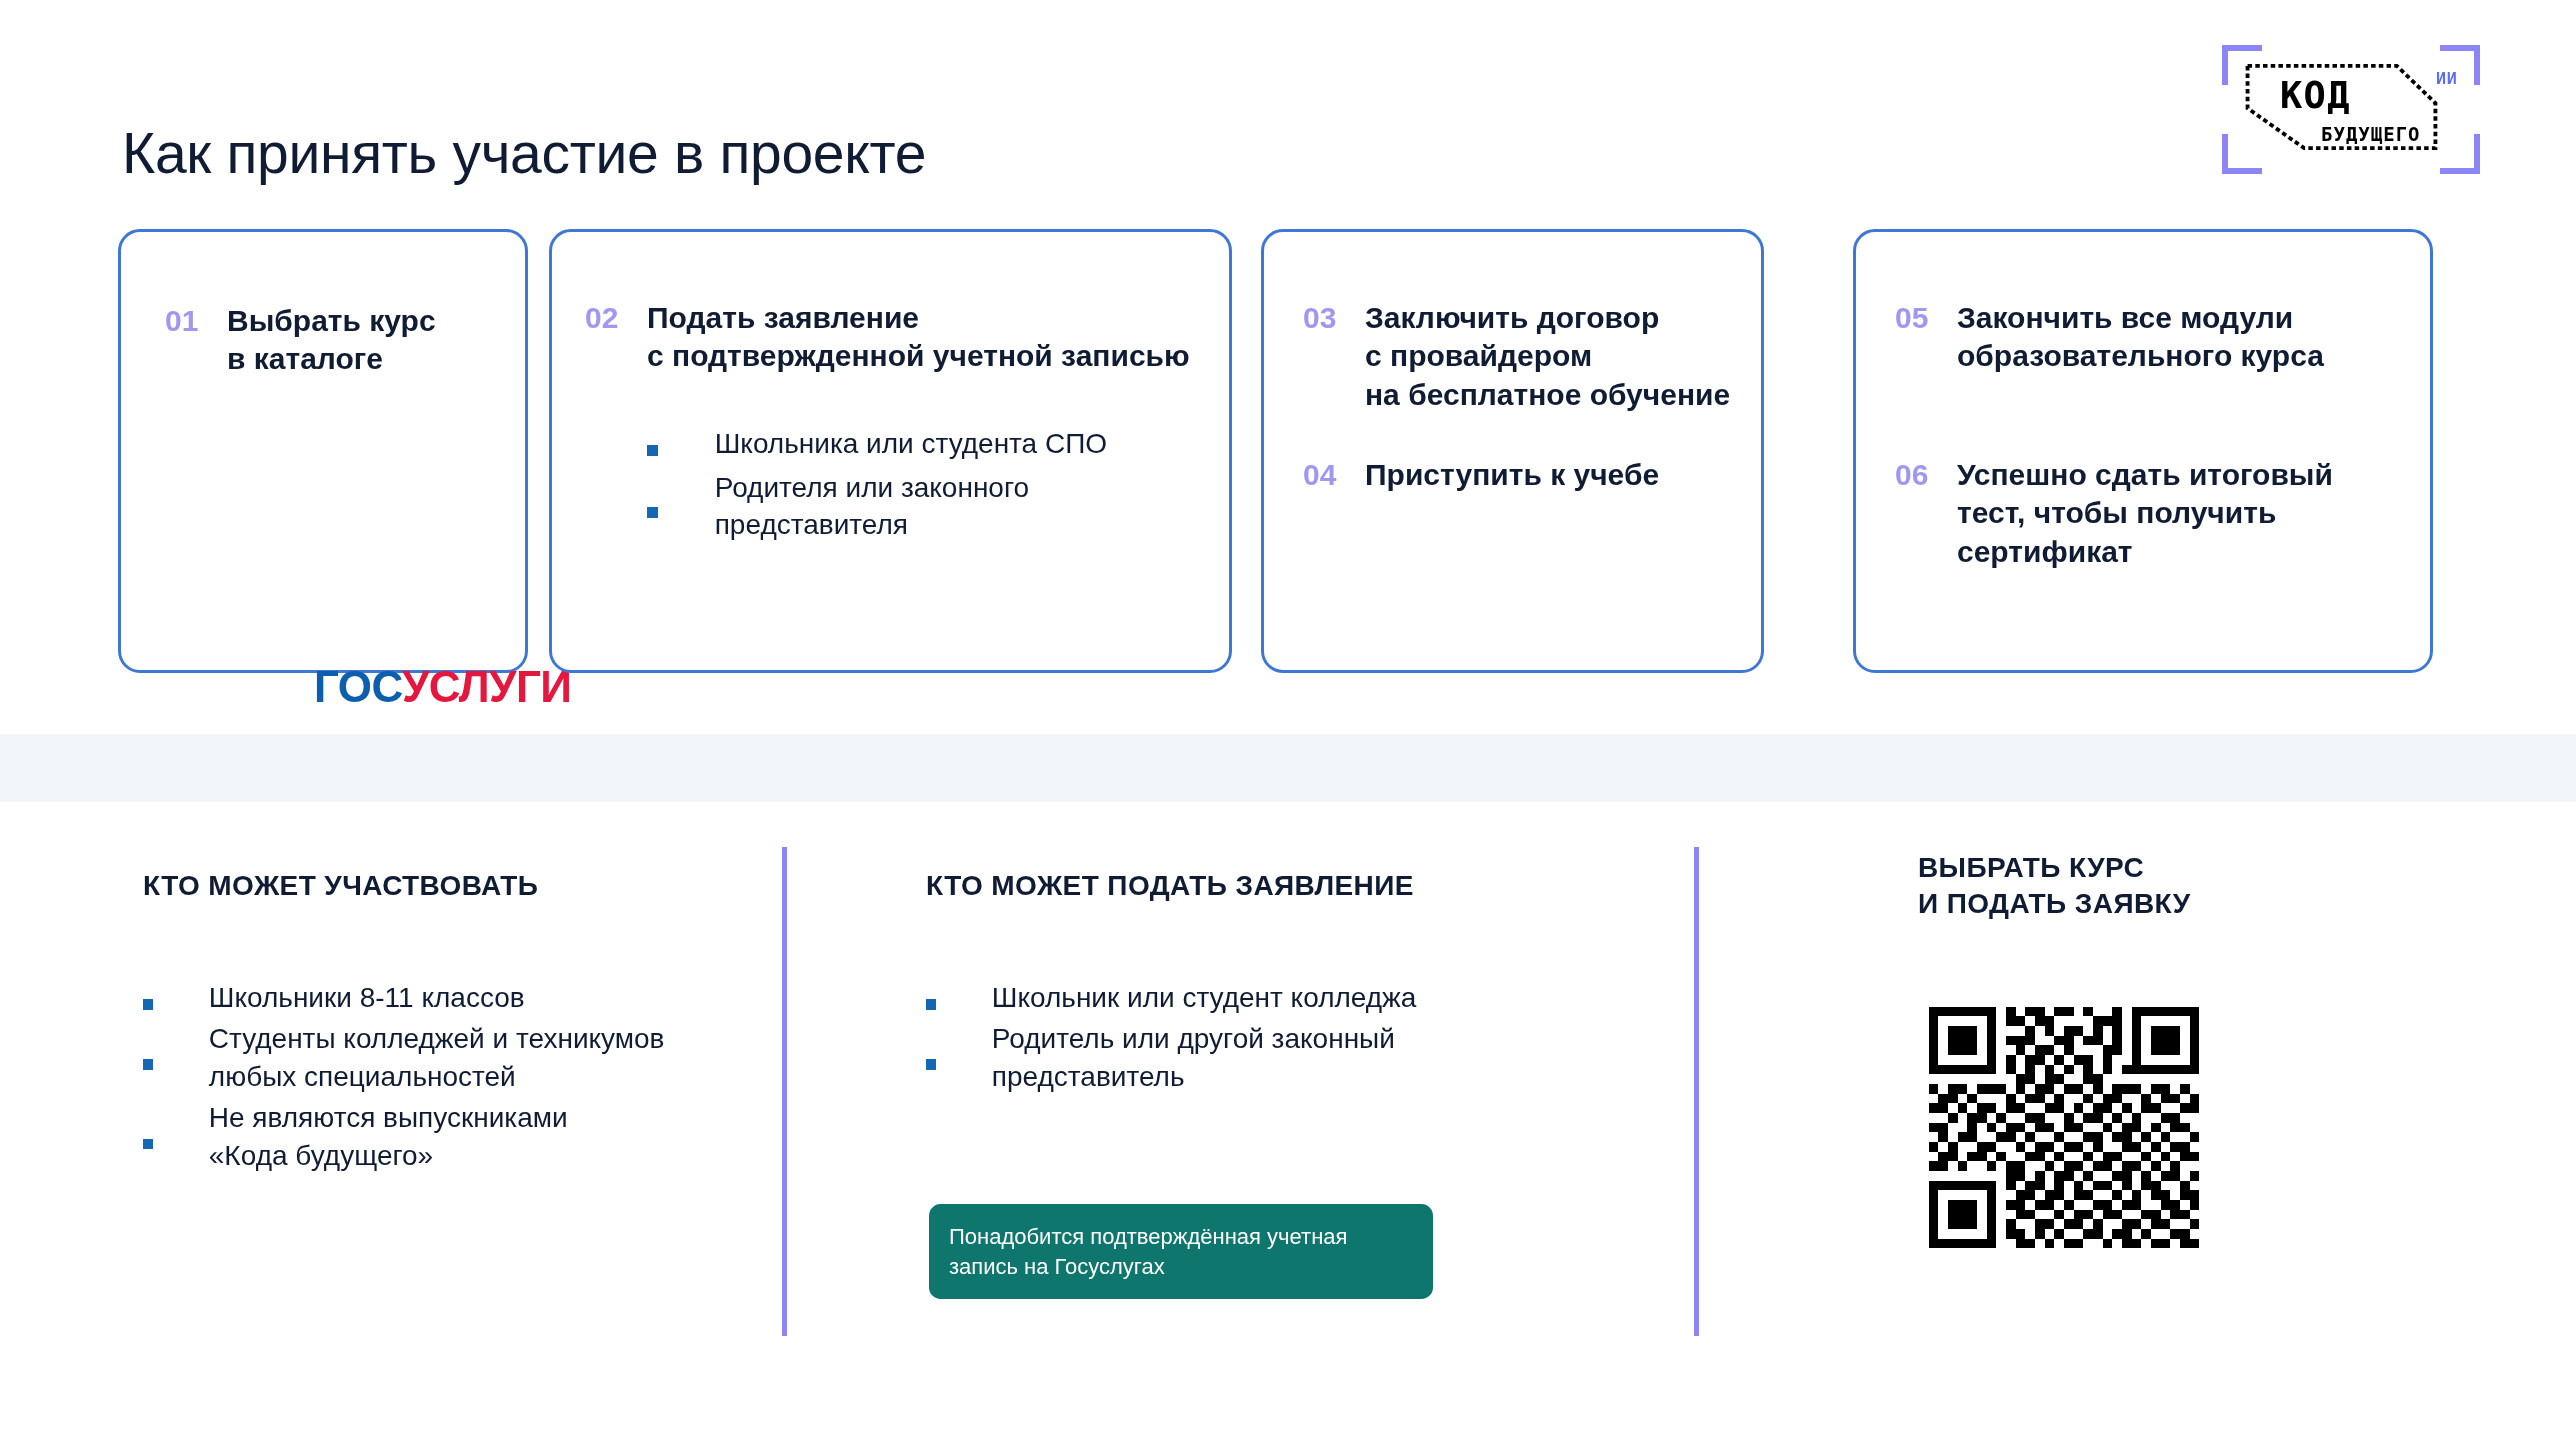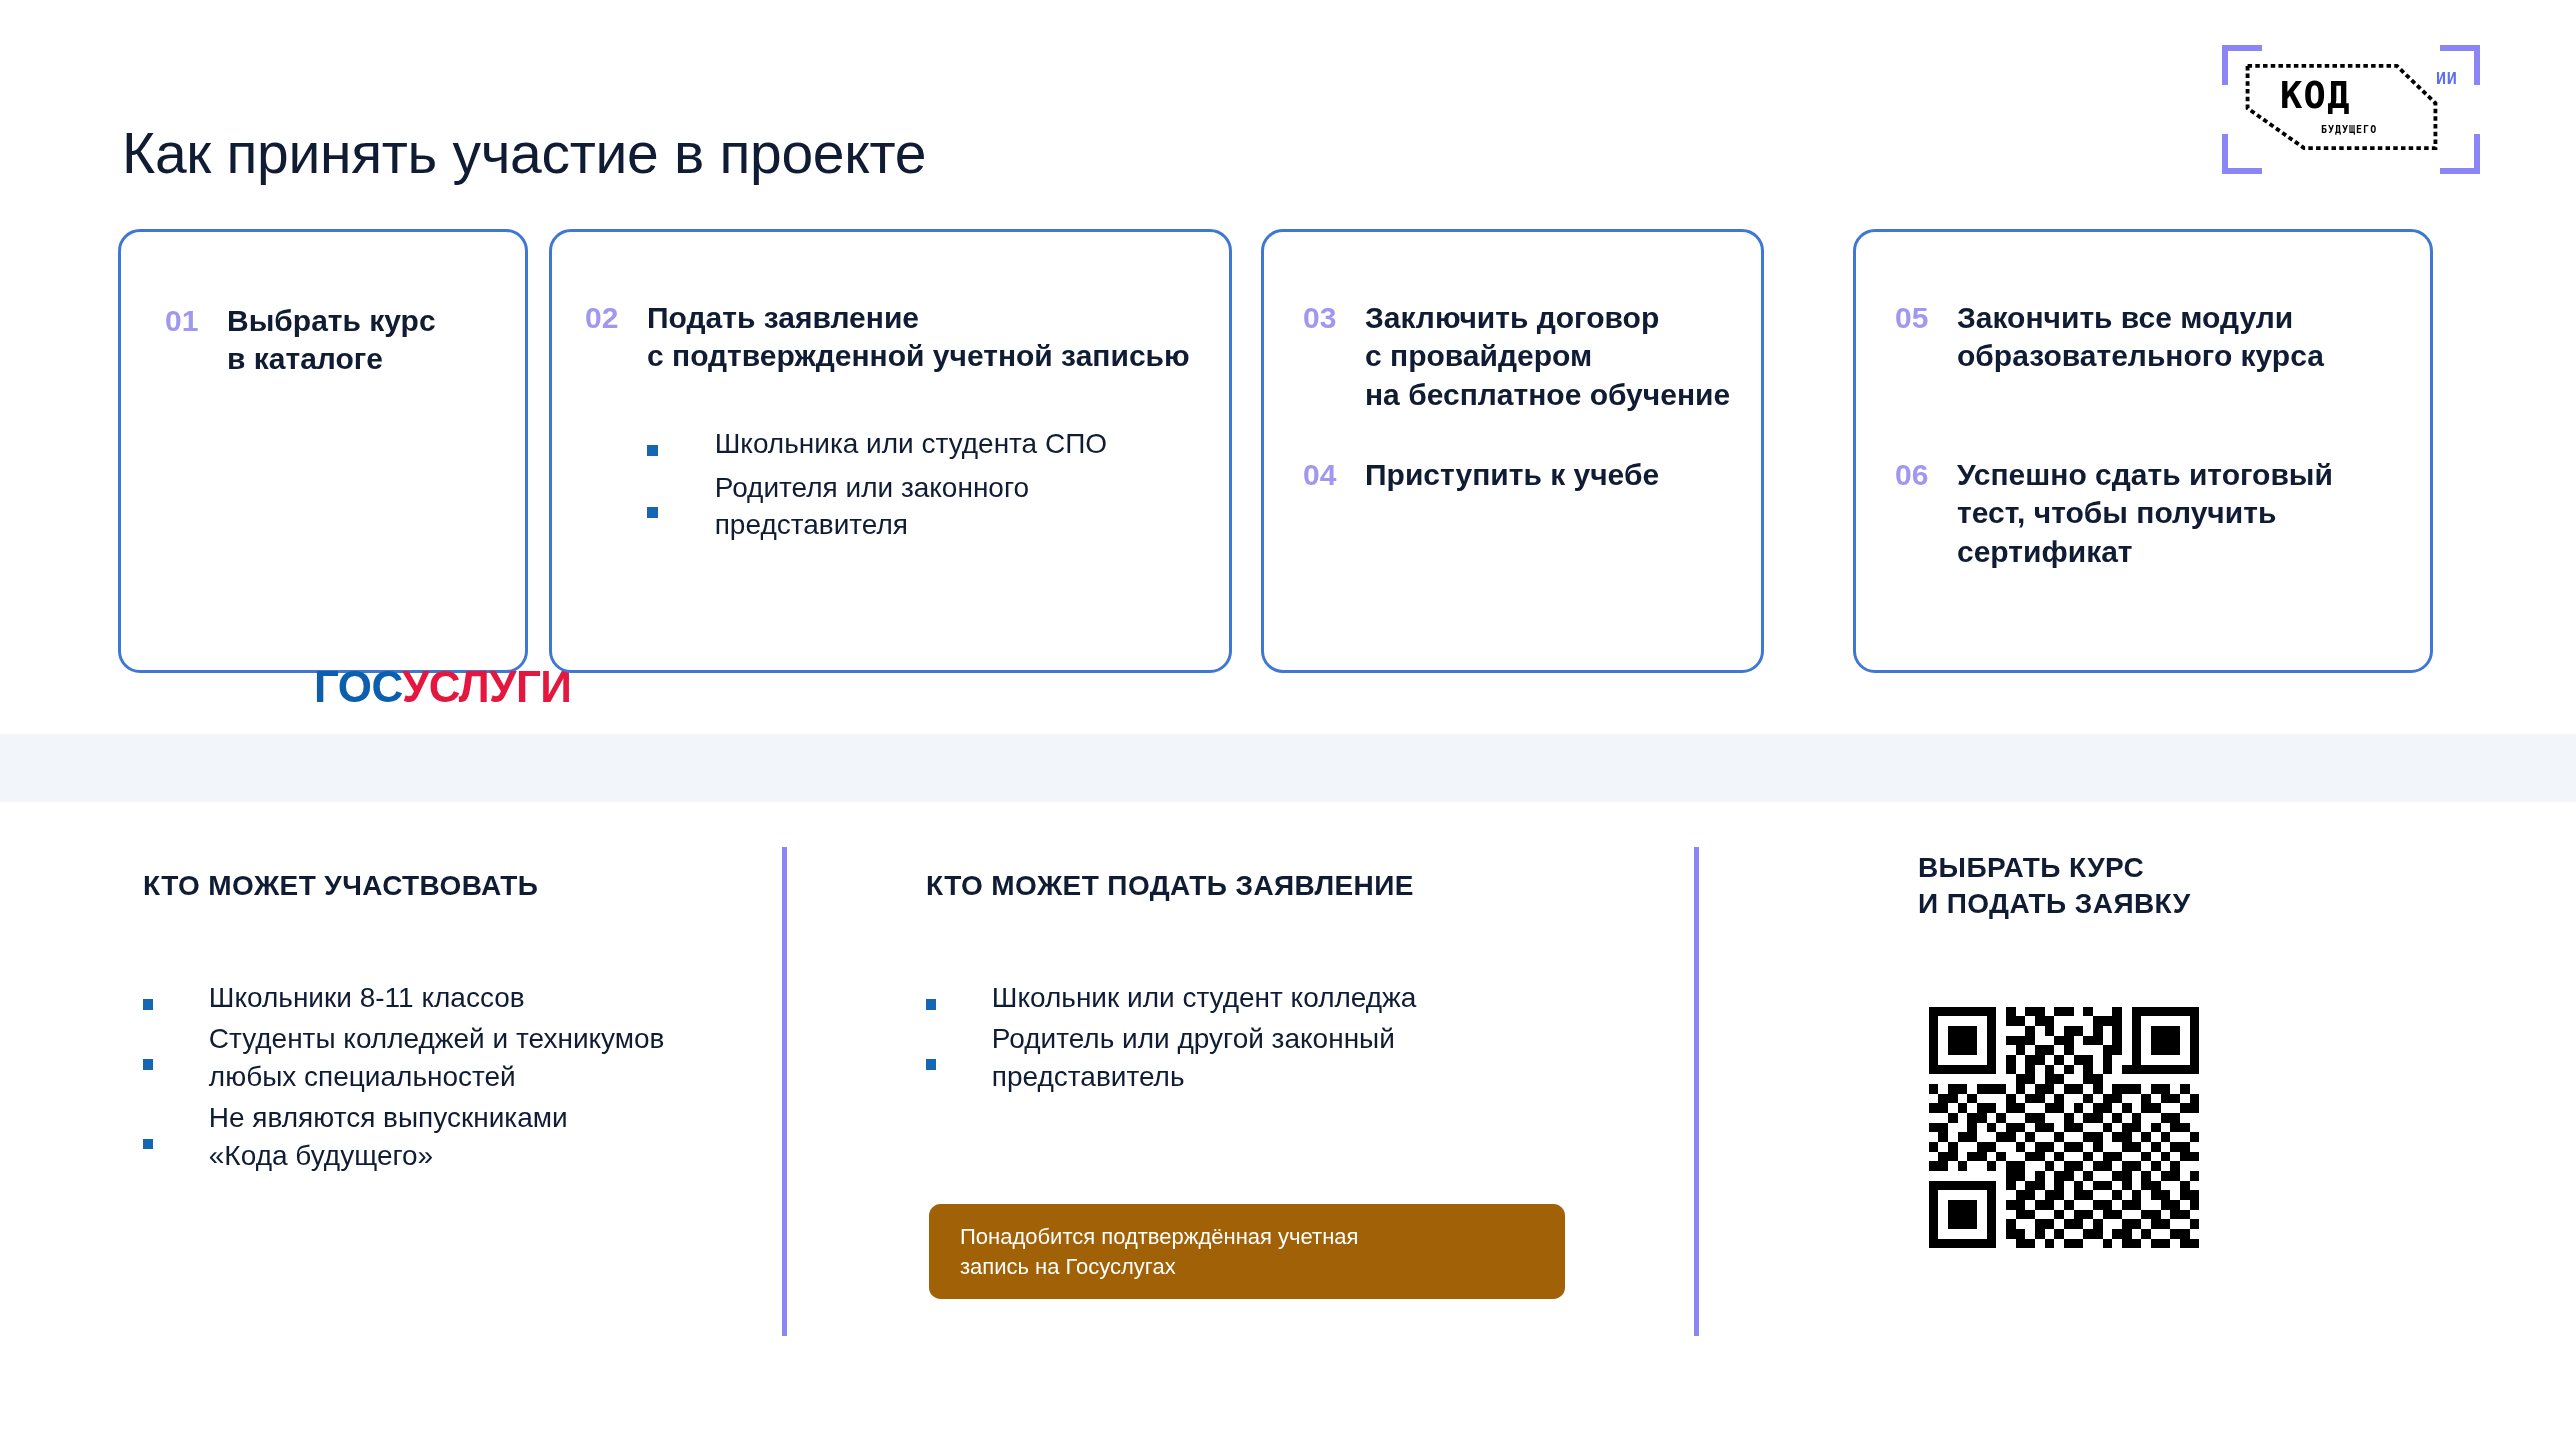--- a/index.html
+++ b/index.html
@@ -84,21 +84,21 @@
     font-weight: 700;
     letter-spacing: 1.3px;
     color: #000000;
     line-height: 1;
   }
   .brand-word-bud {
     position: absolute;
     left: 76px;
     top: 62px;
     font-family: "DejaVu Sans Mono", monospace;
-    font-size: 10px;
+    font-size: 19px;
     font-weight: 700;
     letter-spacing: 1px;
     color: #000000;
     line-height: 1;
   }
   .brand-ai {
     position: absolute;
     left: 214px;
     top: 23px;
     font-family: "DejaVu Sans Mono", monospace;
@@ -244,26 +244,26 @@
   .col-list .bullet-text {
     font-size: 28px;
     line-height: 1.37;
   }
 
   
   .note {
     position: absolute;
     left: 929px;
     top: 1204px;
-    width: 636px;
+    width: 504px;
     height: 95px;
-    background: #a16207;
+    background: #0f766e;
     border-radius: 11.6px;
     box-sizing: border-box;
-    padding: 18px 26px 0 31px;
+    padding: 18px 26px 0 20px;
   }
   .note-text {
     color: #ffffff;
     font-size: 22px;
     font-weight: 400;
     line-height: 1.35;
     white-space: pre-line;
   }
 
   

